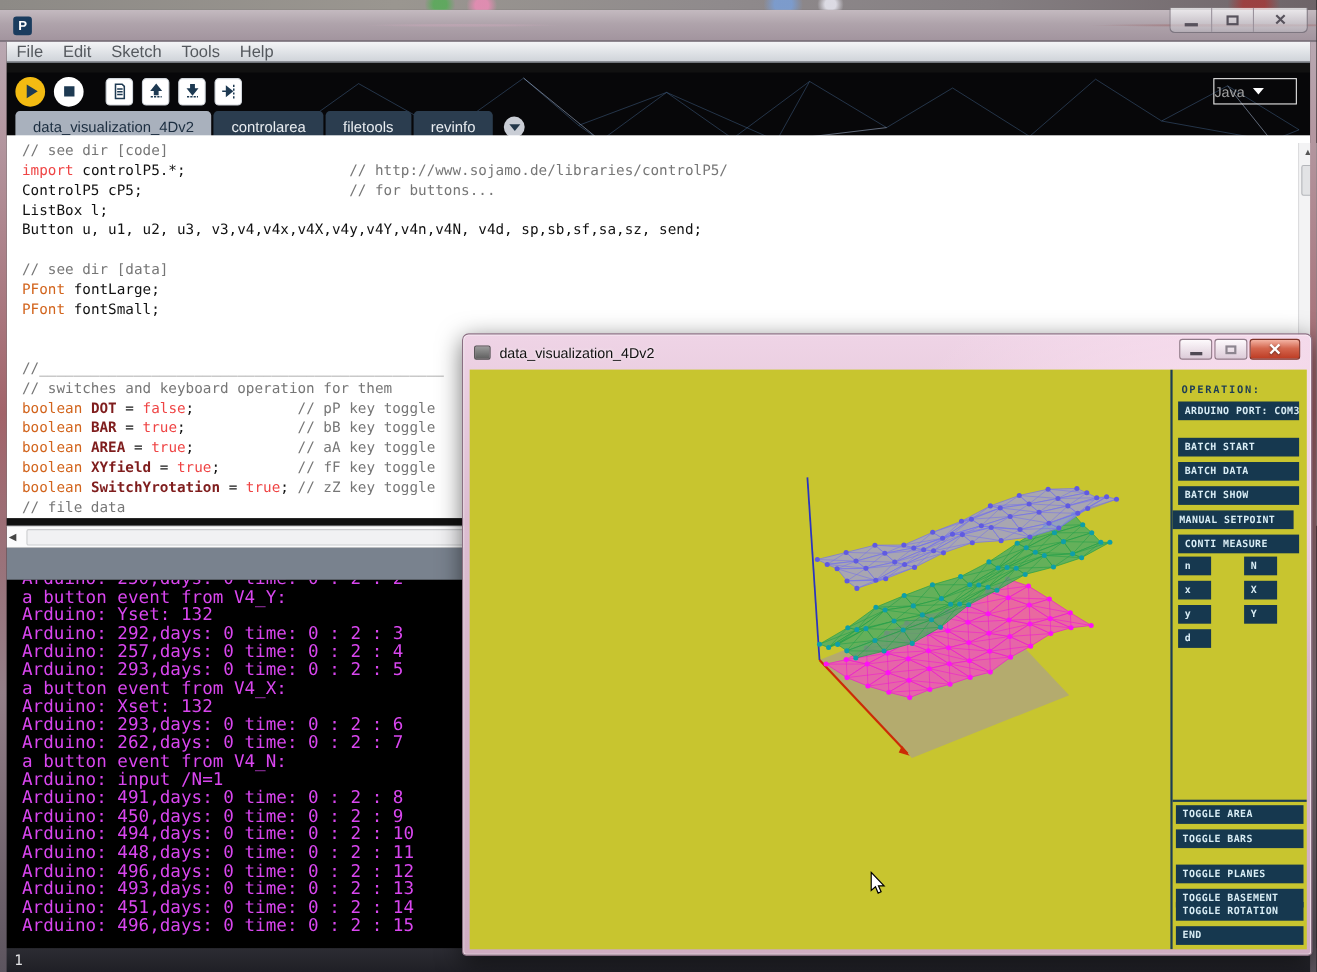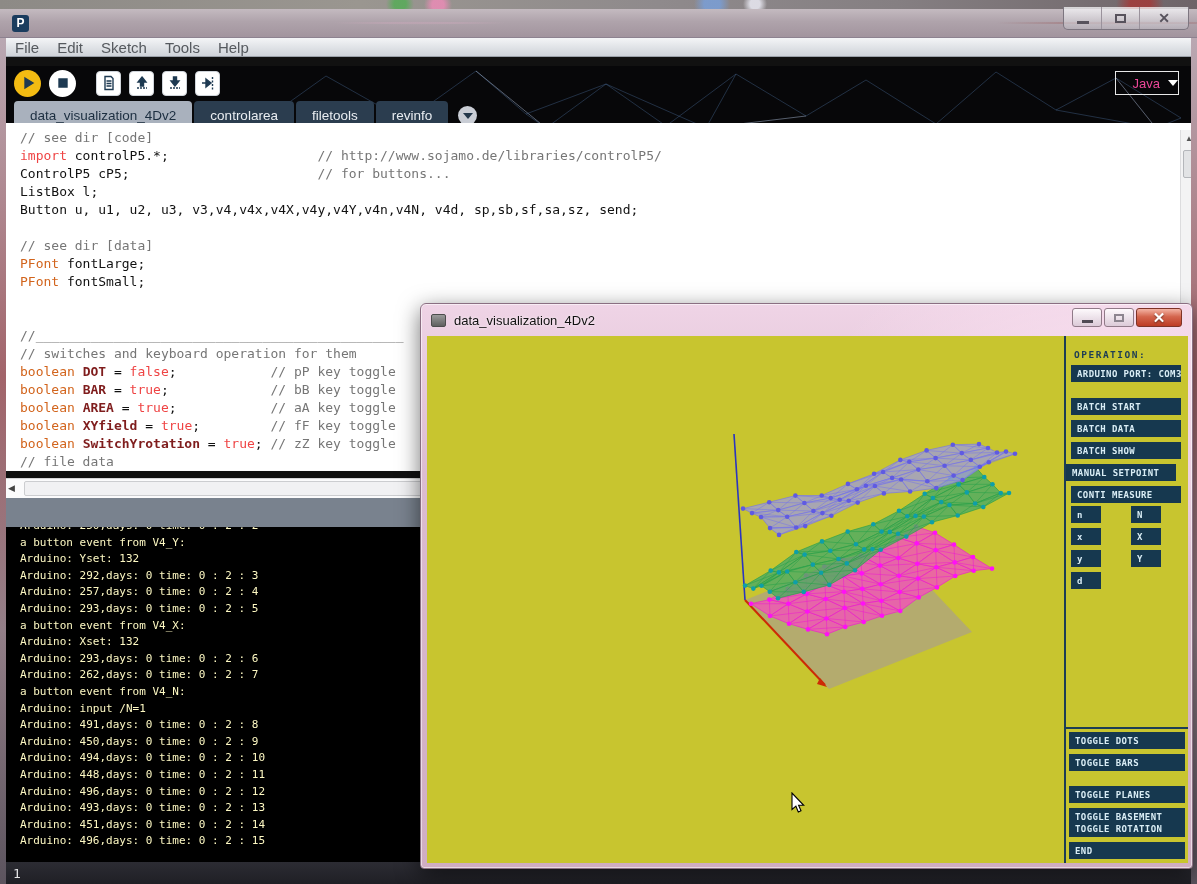--- a/index.html
+++ b/index.html
@@ -53,23 +53,23 @@
   
   #toolband { position:absolute; left:6px; top:66px; width:1185px; height:64px;
     background:#070709; overflow:hidden; }
   #plexus { position:absolute; left:0; top:0; }
   #toolbar-row { position:absolute; left:0; top:0; width:100%; height:34px;
     display:flex; align-items:center; }
   .tool-btn { margin-left:8px; display:flex; align-items:center; justify-content:center; }
   .tb-circle { width:27px; height:27px; border-radius:50%; }
   .tb-square { width:25px; height:25px; border-radius:4px; background:#fff;
     border:1px solid #cfd4da; }
-  #mode-selector { position:absolute; right:12px; top:5px; width:64px; height:24px;
-    border:1px solid #e8e8e8; color:#ec4899; font-size:13px; display:flex;
-    align-items:center; justify-content:flex-end; gap:8px; }
+  #mode-selector { position:absolute; right:12px; top:5px; width:76px; height:24px;
+    border:1px solid #e8e8e8; color:#a3a3a3; font-size:13px; display:flex;
+    align-items:center; justify-content:flex-start; gap:8px; }
   .dd-arrow { width:0; height:0; border-left:5px solid transparent;
     border-right:5px solid transparent; border-top:6px solid #fff; }
   #tabs-row { position:absolute; left:8px; top:35px; height:29px; display:flex; align-items:flex-end; }
   .tab { height:29px; padding:0 16px; font-size:13.5px; display:flex; align-items:center;
     border-radius:4px 4px 0 0; margin-right:2px; }
   .tab.active { background:#a9b1bd; color:#1c2e40; }
   .tab.inactive { background:#2b3d4f; color:#e9edf1; }
   #tab-chevron { width:19px; height:19px; border-radius:50%; background:#c9cdd5;
     margin:0 0 5px 8px; display:flex; align-items:center; justify-content:center; }
   #tab-chevron .dd-arrow { border-top-color:#23374a; }
@@ -95,22 +95,22 @@
     background:#f1f1f3; border:1px solid #cccdd0; border-radius:2px; }
 
   
   #splitter { position:absolute; left:6px; top:498px; width:1185px; height:29px;
     background:#79828e; z-index:1; }
 
   
   #console { position:absolute; left:6px; top:527px; width:1185px; height:335px;
     background:#000; overflow:hidden; z-index:0; }
   #console-lines { position:absolute; left:14px; top:-9px;
-    font-family:"DejaVu Sans Mono", monospace; font-size:11px; line-height:16.6px;
-    color:#fef9c3; white-space:pre; }
+    font-family:"DejaVu Sans Mono", monospace; font-size:16px; line-height:16.6px;
+    color:#d946ef; white-space:pre; }
 
   
   #statusbar { position:absolute; left:0; top:862px; width:1197px; height:22px;
     background:linear-gradient(#2c2c33,#1f1f25); color:#e4e4e6;
     font-family:"DejaVu Sans Mono", monospace; font-size:13px;
     display:flex; align-items:center; padding-left:13px; z-index:2; }
 
   
   #sketch-window { position:absolute; left:420px; top:303px; width:773px; height:566px;
     border-radius:6px 6px 4px 4px; z-index:50;
@@ -807,21 +807,21 @@
           <div class="pbtn" style="left: 7px; top: 106px; width: 110px; height: 17px;">BATCH SHOW</div>
           <div class="pbtn" style="left: 2px; top: 128px; width: 110px; height: 17px;">MANUAL SETPOINT</div>
           <div class="pbtn" style="left: 7px; top: 150px; width: 110px; height: 17px;">CONTI MEASURE</div>
           <div class="pbtn" style="left: 7px; top: 170px; width: 30px; height: 17px;">n</div>
           <div class="pbtn" style="left: 7px; top: 192px; width: 30px; height: 17px;">x</div>
           <div class="pbtn" style="left: 7px; top: 214px; width: 30px; height: 17px;">y</div>
           <div class="pbtn" style="left: 7px; top: 236px; width: 30px; height: 17px;">d</div>
           <div class="pbtn" style="left: 67px; top: 170px; width: 30px; height: 17px;">N</div>
           <div class="pbtn" style="left: 67px; top: 192px; width: 30px; height: 17px;">X</div>
           <div class="pbtn" style="left: 67px; top: 214px; width: 30px; height: 17px;">Y</div>
-          <div class="pbtn" style="left: 5px; top: 396px; width: 116px; height: 17px;">TOGGLE DOTS</div>
+          <div class="pbtn" style="left: 5px; top: 396px; width: 116px; height: 17px;">TOGGLE AREA</div>
           <div class="pbtn" style="left: 5px; top: 418px; width: 116px; height: 17px;">TOGGLE BARS</div>
           <div class="pbtn" style="left: 5px; top: 440px; width: 116px; height: 17px; margin-top: 32px;">TOGGLE BASEMENT</div>
           <div class="pbtn" style="left: 5px; top: 450px; width: 116px; height: 17px;">TOGGLE PLANES</div>
           <div class="pbtn" style="left: 5px; top: 484px; width: 116px; height: 17px;">TOGGLE ROTATION</div>
           <div class="pbtn" style="left: 5px; top: 506px; width: 116px; height: 17px;">END</div>
         </div>
       <svg id="cursor-svg" width="16" height="22">
         <polygon points="1,1 1,17.5 4.9,14.2 7.3,19.9 10,18.7 7.6,13.3 12.7,13.3" fill="#fff" stroke="#000" stroke-width="1.1"></polygon>
       </svg>
     </div>

